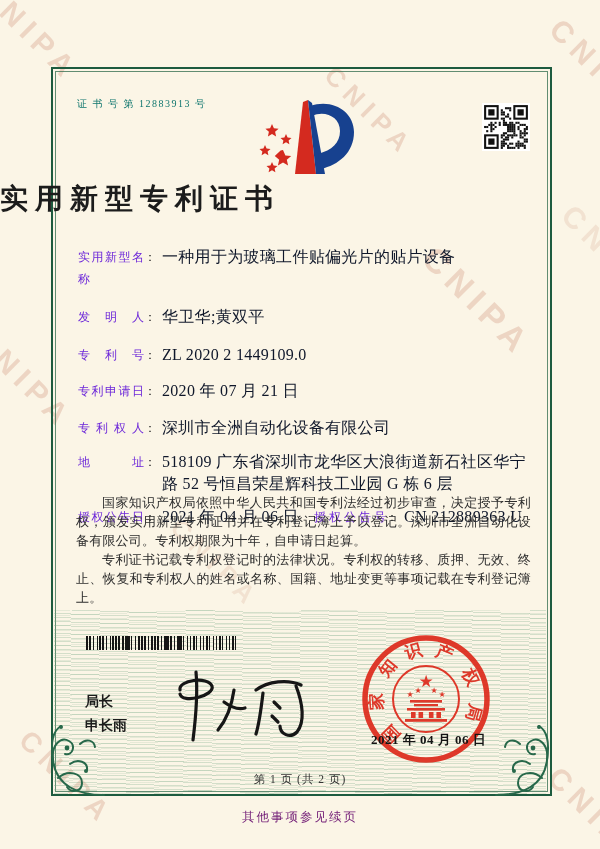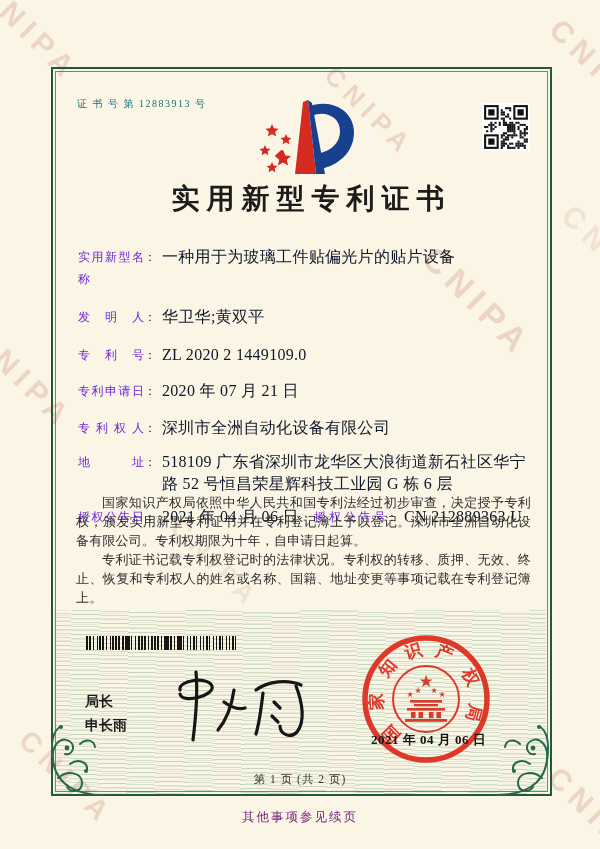--- a/index.html
+++ b/index.html
@@ -32,22 +32,22 @@
   }
   .flourish{position:absolute;z-index:4;}
   
   .cert-no{
     position:absolute;left:77px;top:97px;z-index:5;
     font-size:10px;letter-spacing:1.5px;color:#0f766e;
   }
   .logo{position:absolute;left:252px;top:98px;z-index:5;}
   .qr{position:absolute;left:482px;top:103px;width:48px;height:48px;z-index:5;background:#fff;}
   .title{
-    position:absolute;left:0;right:0;top:180px;z-index:5;text-align:center;
-    font-size:28px;font-weight:bold;letter-spacing:7px;color:#1c1c1c;padding-left:23px;
+    position:absolute;left:0;right:0;top:180px;z-index:5;
+    font-size:28px;font-weight:bold;letter-spacing:7px;color:#1c1c1c;
   }
   
   .fields{position:absolute;left:78px;top:246px;width:452px;z-index:5;}
   .f-row{display:flex;align-items:flex-start;line-height:22px;}
   .f-label{
     display:inline-block;width:66px;flex:0 0 66px;
     font-size:12px;color:#6d28d9;
     text-align:justify;text-align-last:justify;
   }
   .f-colon{flex:0 0 auto;font-size:12px;margin-right:6px;color:#222;}

